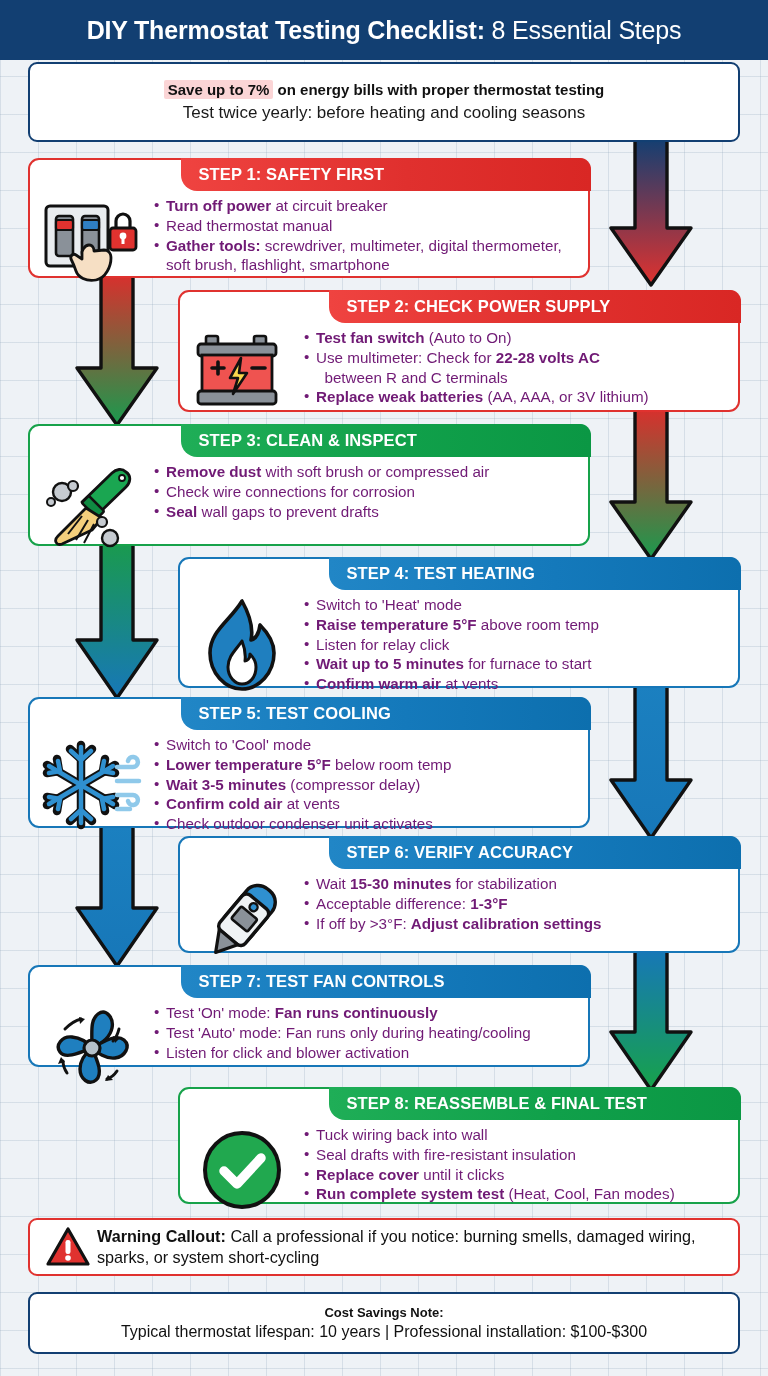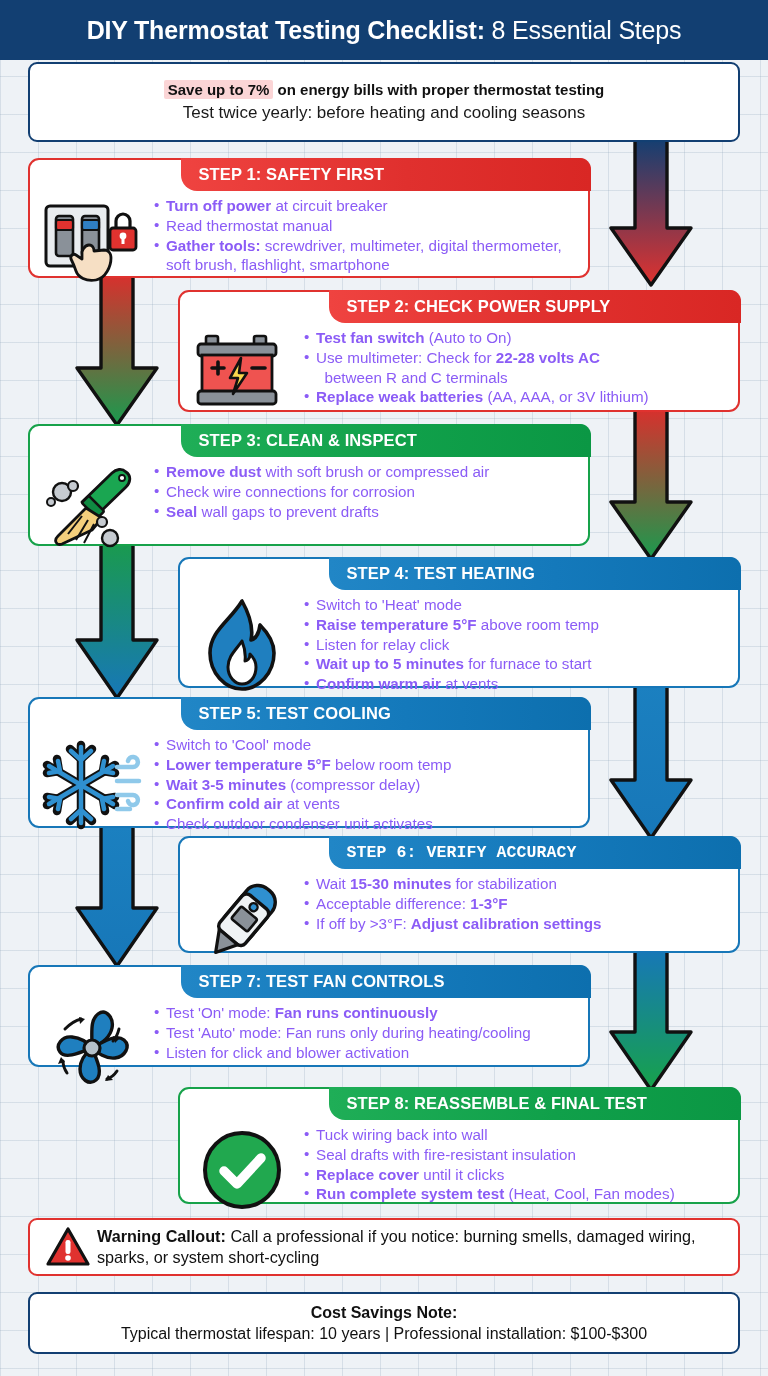--- a/index.html
+++ b/index.html
@@ -130,21 +130,21 @@
     padding-top: 2px;
   }
   .step-list {
     flex: 1 1 auto;
     padding-right: 10px;
   }
   .step-list li {
     list-style: none;
     font-size: 15.2px;
     line-height: 1.30;
-    color: #8b5cf6;
+    color: #701a75;
     position: relative;
     padding-left: 12px;
     white-space: nowrap;
   }
   .step-list li::before {
     content: "•";
     position: absolute;
     left: 0;
     top: -1px;
   }
@@ -166,21 +166,21 @@
 
   #step4 { left: 178px; top: 557px; width: 562px; height: 131px; }
   #step4 .step-head { width: 412px; }
   #step4 .step-body { top: 36px; }
 
   #step5 { left: 28px;  top: 697px; width: 562px; height: 131px; }
   #step5 .step-head { width: 410px; }
   #step5 .step-body { top: 36px; }
 
   #step6 { left: 178px; top: 836px; width: 562px; height: 117px; }
-  #step6 .step-head { width: 412px; font-family: Liberation Mono, monospace; }
+  #step6 .step-head { width: 412px; }
   #step6 .step-body { top: 36px; }
 
   #step7 { left: 28px;  top: 965px; width: 562px; height: 102px; }
   #step7 .step-head { width: 410px; }
   #step7 .step-body { top: 36px; }
 
   #step8 { left: 178px; top: 1087px; width: 562px; height: 117px; }
   #step8 .step-head { width: 412px; }
   #step8 .step-body { top: 36px; }
 
@@ -213,21 +213,21 @@
     width: 712px; height: 62px;
     background: #ffffff;
     border: 2.5px solid #123f72;
     border-radius: 9px;
     display: flex;
     flex-direction: column;
     align-items: center;
     justify-content: center;
     z-index: 4;
   }
-  .cost-t { font-size: 16px; font-weight: 700; color: #111; }
+  .cost-t { font-size: 13px; font-weight: 700; color: #111; }
   .cost-s { font-size: 16px; color: #111; margin-top: 3px; white-space: nowrap; }
 </style>
 </head>
 <body>
 
 <div class="hdr">
   <div class="hdr-title">
     <b>DIY Thermostat Testing Checklist:</b><span> 8 Essential Steps</span>
   </div>
 </div>

